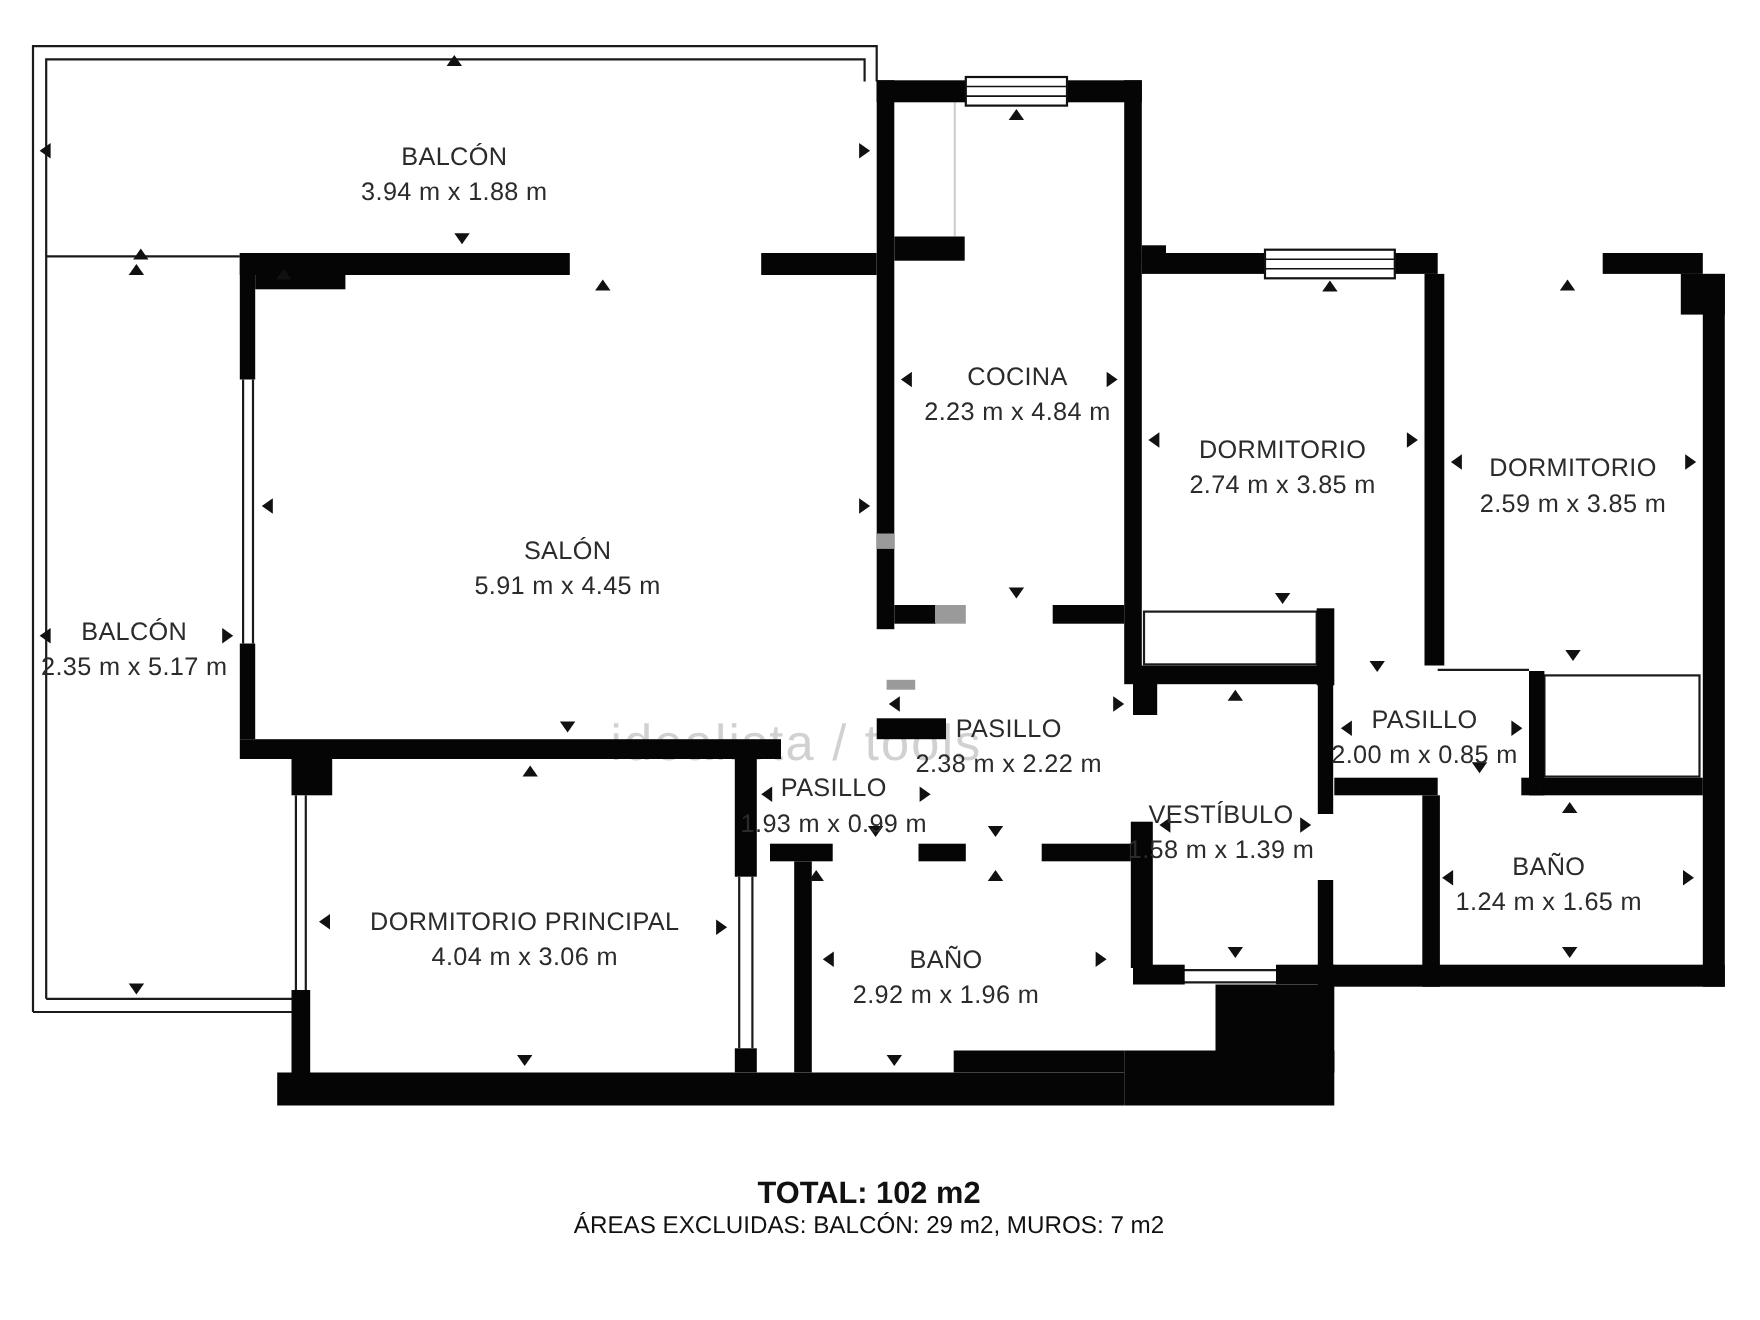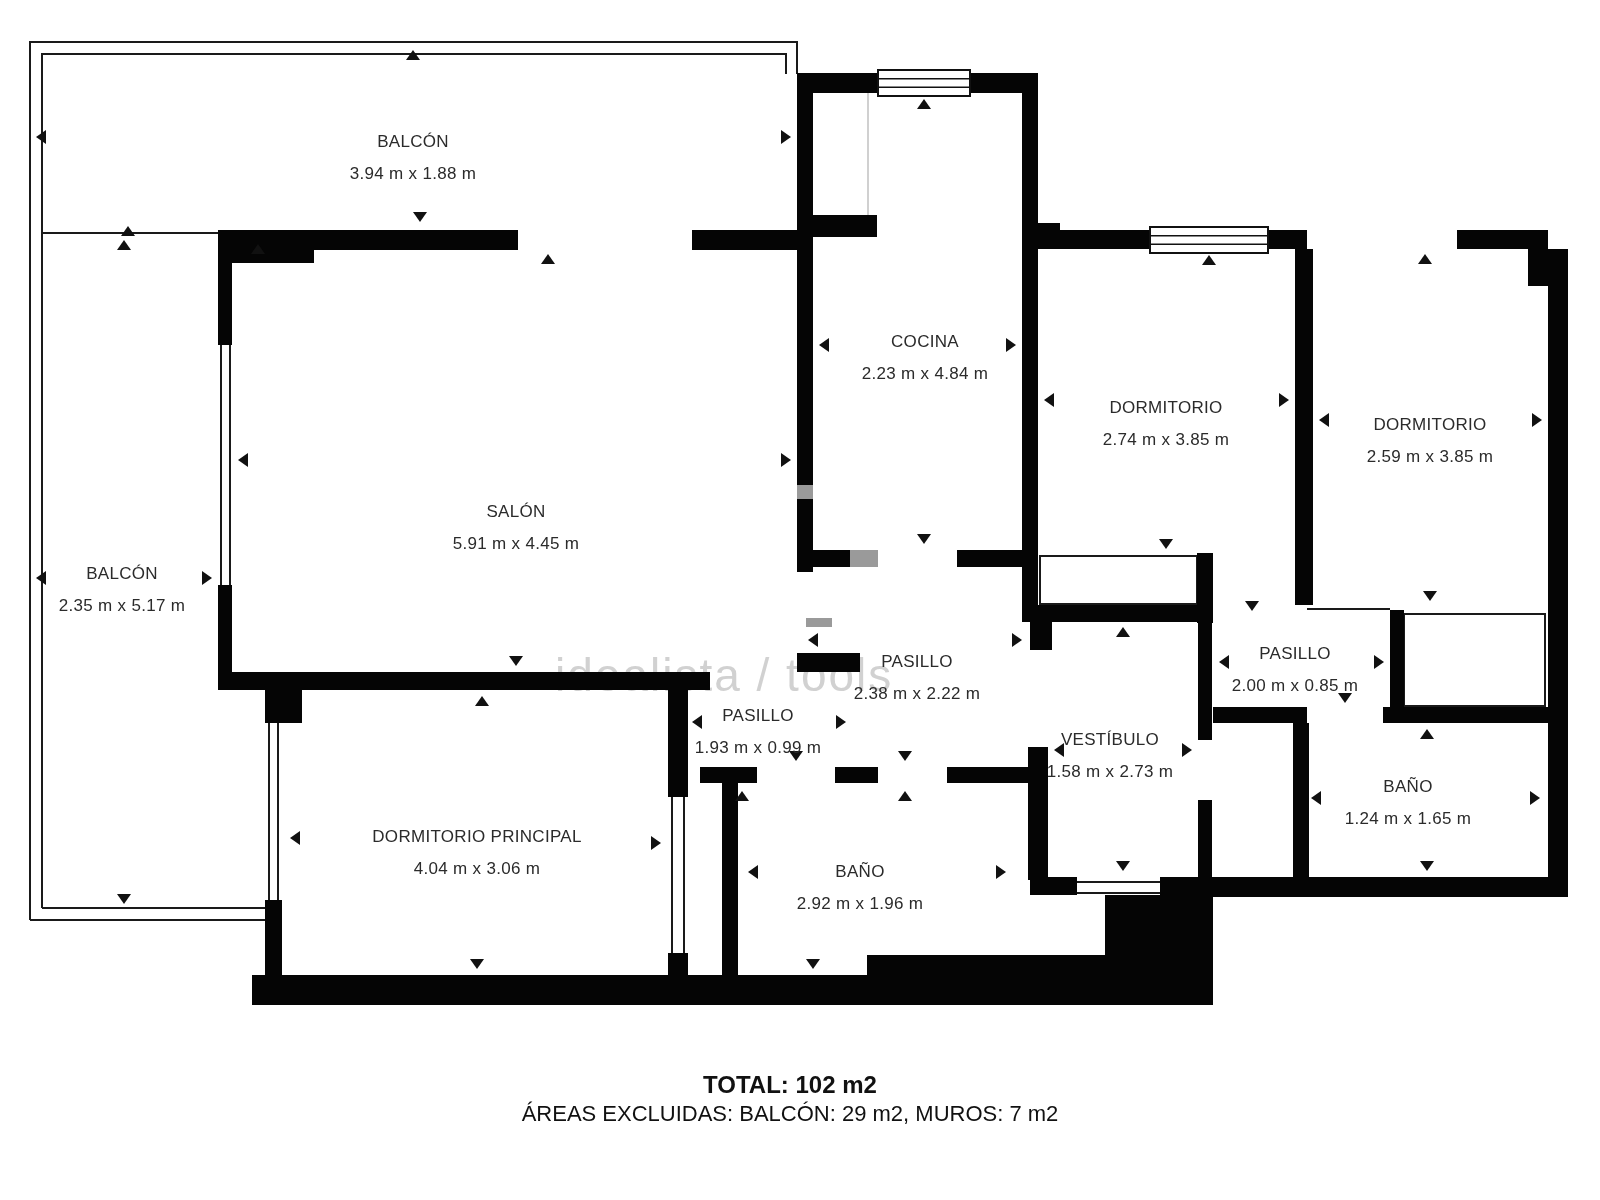--- a/index.html
+++ b/index.html
@@ -4,28 +4,28 @@
 <style>
   html,body{margin:0;padding:0;background:#ffffff;}
   #stage{
     position:relative;width:1600px;height:1200px;background:#ffffff;overflow:hidden;
     font-family:"Liberation Sans","DejaVu Sans",sans-serif;
   }
   #plan-svg{position:absolute;left:0;top:0;}
   .room-label{
     position:absolute;transform:translate(-50%,-50%);
     text-align:center;white-space:nowrap;color:#2b2b2b;
-    font-size:17px;line-height:32px;letter-spacing:.3px;
+    font-size:23px;line-height:32px;letter-spacing:.3px;
   }
   .room-label .dims{display:block;}
   #footer{
     position:absolute;left:0;top:1070px;width:1580px;text-align:center;
     color:#111;font-size:22px;line-height:29px;
   }
-  #footer .total{font-weight:bold;font-size:24px;}
+  #footer .total{font-weight:bold;font-size:28px;}
   #watermark{
     position:absolute;left:555px;top:648px;width:360px;
     color:#c9c9c9;opacity:.85;font-size:46px;letter-spacing:2px;
     white-space:nowrap;pointer-events:none;
   }
 </style>
 </head>
 <body>
 
 <div id="stage">
@@ -178,21 +178,21 @@
   </svg>
 
   <div class="room-label" style="left:413px;top:158px">
     <span>BALCÓN</span>
     <span class="dims">3.94 m x 1.88 m</span>
   </div>
   <div class="room-label" style="left:122px;top:590px">
     <span>BALCÓN</span>
     <span class="dims">2.35 m x 5.17 m</span>
   </div>
-  <div class="room-label" style="left:516px;top:528px">
+  <div class="room-label" style="left:516px;top:516px">
     <span>SALÓN</span>
     <span class="dims">5.91 m x 4.45 m</span>
   </div>
   <div class="room-label" style="left:925px;top:358px">
     <span>COCINA</span>
     <span class="dims">2.23 m x 4.84 m</span>
   </div>
   <div class="room-label" style="left:1166px;top:424px">
     <span>DORMITORIO</span>
     <span class="dims">2.74 m x 3.85 m</span>
@@ -208,21 +208,21 @@
   <div class="room-label" style="left:758px;top:732px">
     <span>PASILLO</span>
     <span class="dims">1.93 m x 0.99 m</span>
   </div>
   <div class="room-label" style="left:1295px;top:670px">
     <span>PASILLO</span>
     <span class="dims">2.00 m x 0.85 m</span>
   </div>
   <div class="room-label" style="left:1110px;top:756px">
     <span>VESTÍBULO</span>
-    <span class="dims">1.58 m x 2.73 m</span>
+    <span class="dims">1.58 m x 1.39 m</span>
   </div>
   <div class="room-label" style="left:1408px;top:803px">
     <span>BAÑO</span>
     <span class="dims">1.24 m x 1.65 m</span>
   </div>
   <div class="room-label" style="left:860px;top:888px">
     <span>BAÑO</span>
     <span class="dims">2.92 m x 1.96 m</span>
   </div>
   <div class="room-label" style="left:477px;top:853px">

